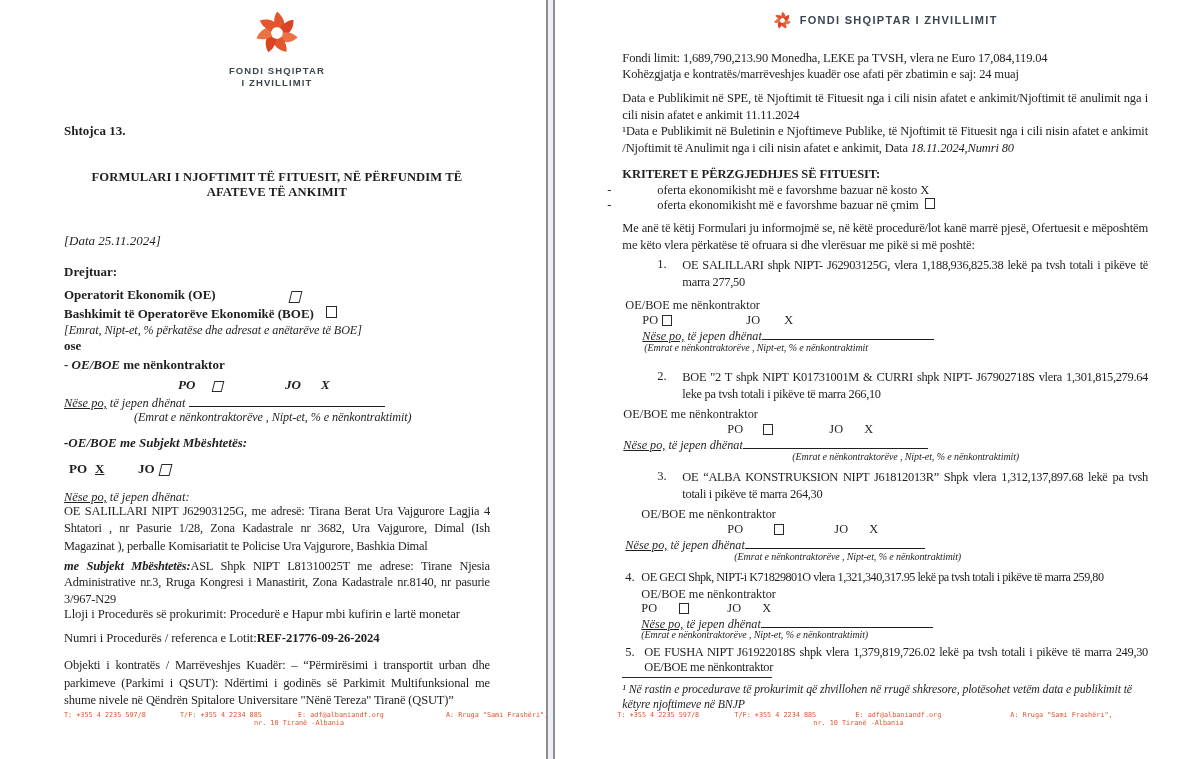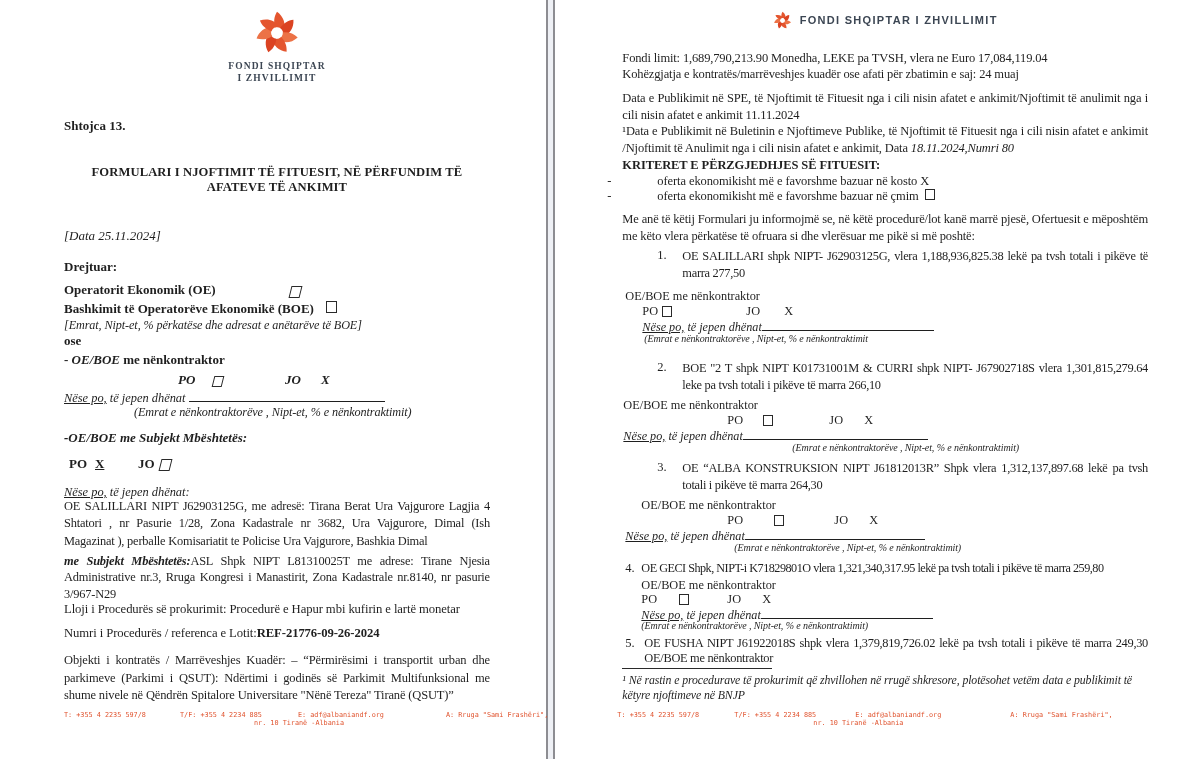--- a/index.html
+++ b/index.html
@@ -16,21 +16,21 @@
   .b{font-weight:bold;} .i{font-style:italic;} .u{text-decoration:underline;}
   .abs{position:absolute;} .row{position:relative;}
   .cb{display:inline-block;width:8px;height:9px;border:1px solid #2a2a2a;vertical-align:baseline;background:#fff;}
   .cb.big{width:9px;height:10px;}
   .cb.slant{transform:skewX(-14deg);}
   .blank{display:inline-block;border-bottom:1px solid #1f1f1f;height:12px;vertical-align:baseline;}
 
   
   .pl{padding:8px 56px 0 64px;font-size:13px;position:relative;height:100%;box-sizing:border-box;}
   .logo-stack{text-align:center;margin-top:2px;}
-  .brand-stack{font-family:Liberation Serif, serif;font-weight:bold;
+  .brand-stack{margin-top:5px;font-family:Liberation Sans, sans-serif;font-weight:bold;
     font-size:9.5px;letter-spacing:1.1px;color:#3c4653;line-height:12px;}
   .shtojca{margin-top:34px;font-weight:bold;height:17px;}
   .doc-title{margin-top:30px;text-align:center;font-weight:bold;font-size:12.6px;letter-spacing:0.1px;height:17px;}
   .date-line{margin-top:46px;font-style:italic;height:16px;}
   .drejtuar{margin-top:15px;font-weight:bold;height:17px;}
   .oe-row{margin-top:6px;font-weight:bold;height:17px;}
   .boe-row{margin-top:2px;font-weight:bold;height:17px;}
   .hint{font-style:italic;font-size:12.2px;height:15px;letter-spacing:-0.1px;}
   .ose{font-weight:bold;height:15px;}
   .nen-head{margin-top:4px;font-weight:bold;height:17px;}
@@ -49,21 +49,21 @@
 
   
   .pr{padding:10px 55px 0 67px;font-size:12.5px;position:relative;height:100%;box-sizing:border-box;}
   .logo-inline{display:flex;align-items:center;justify-content:center;gap:8px;height:20px;}
   .brand-inline{font-family:"Liberation Sans",sans-serif;font-weight:bold;font-size:11px;
     letter-spacing:1.3px;color:#3c4653;}
   .fondi{margin-top:21px;height:16px;letter-spacing:-0.15px;}
   .kohez{height:16px;letter-spacing:-0.15px;}
   .pjust{line-height:16.5px;text-align:justify;letter-spacing:-0.15px;}
   .spe{margin-top:7px;}
-  .kriteret{margin-top:2px;font-weight:bold;height:16px;letter-spacing:-0.1px;}
+  .kriteret{margin-top:11px;font-weight:bold;height:16px;letter-spacing:-0.1px;}
   .kriter{position:relative;height:15px;letter-spacing:-0.1px;}
   .kriter .dash{position:absolute;left:-15px;}
   .kriter .ktext{margin-left:35px;}
   .intro{margin-top:7px;}
   .item{position:relative;margin-top:4px;}
   .item .num{position:absolute;left:35px;}
   .item .itext{margin-left:60px;font-size:12.4px;line-height:16.5px;text-align:justify;letter-spacing:-0.3px;}
   .item.out .num{left:3px;}
   .item.out .itext{margin-left:19px;}
   .item.oneline .itext{text-align:left;white-space:nowrap;letter-spacing:-0.5px;font-size:12.2px;line-height:15px;}

